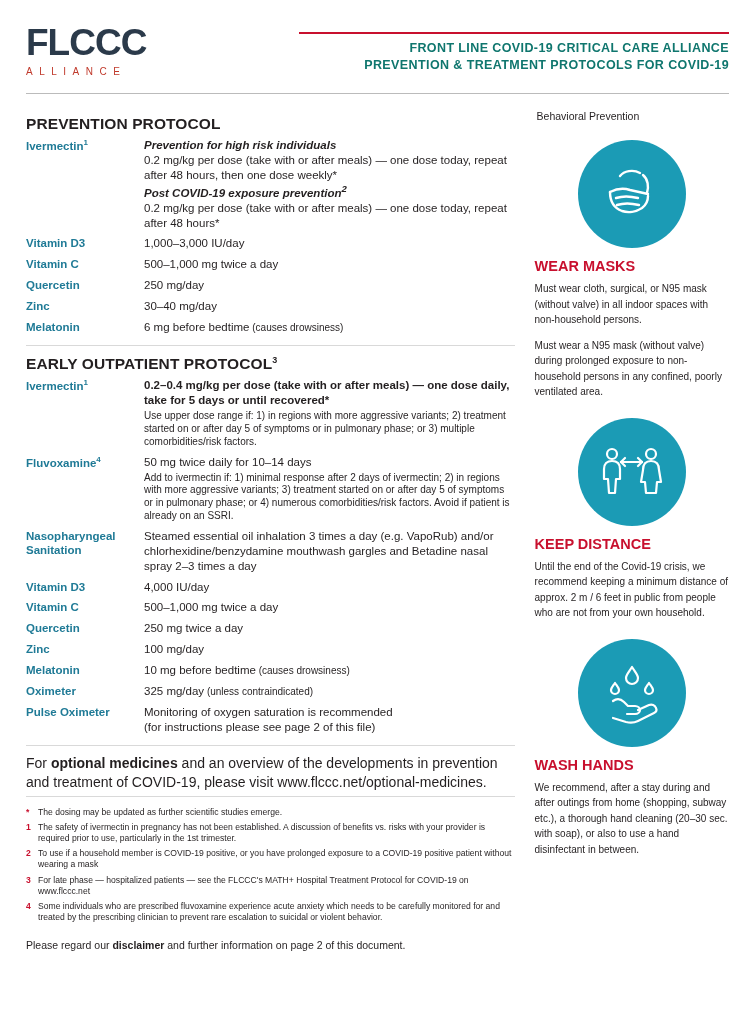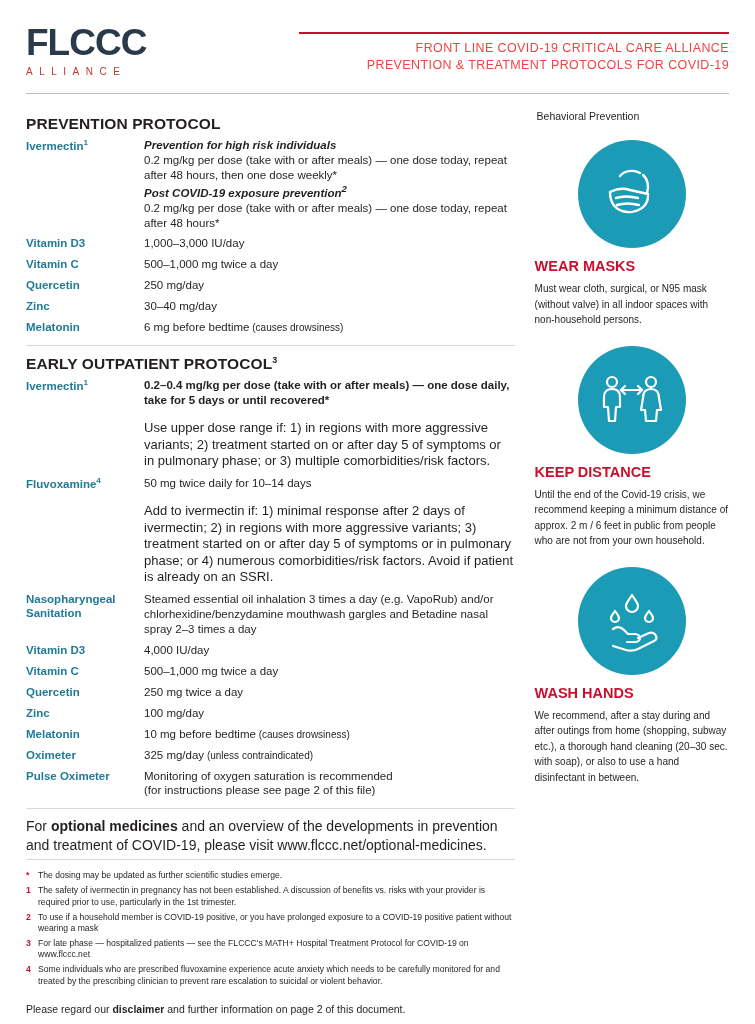--- a/index.html
+++ b/index.html
@@ -43,22 +43,22 @@
     text-align:right;
     padding-top:14px;
     min-width:430px;
   }
   .header-rule {
     border-top:2px solid #c8102e;
     margin-bottom:6px;
     width:100%;
   }
   .header-line {
-    color:#ef4444;
-    font-weight:normal;
+    color:#0f766e;
+    font-weight:bold;
     font-size:12.5px;
     letter-spacing:0.4px;
     line-height:1.35;
   }
   .header-bottom-rule {
     border-top:1px solid #bbb;
     margin-top:10px;
   }
   
   .columns {
@@ -115,24 +115,24 @@
     padding-right:6px;
   }
   td.drug sup { font-size:8px; }
   td.dose {
     font-size:11.5px;
     line-height:1.3;
     color:#231f20;
   }
   .bold-italic { font-weight:bold; font-style:italic; }
   .note-small {
-    font-size:13px;
+    font-size:10px;
     line-height:1.28;
     color:#231f20;
-    margin-top:12px;
+    margin-top:2px;
   }
   .hr-thin { border-top:1px solid #d9d9d9; margin:4px 0 8px 0; }
 
   .optional {
     font-size:14px;
     line-height:1.35;
     margin-top:6px;
   }
   .optional b { font-weight:bold; }
 
@@ -374,20 +374,21 @@
                 <path d="M20 14c4-5 13-7 20-3"></path>
                 <path d="M43 13c5 4 6 12 4 18"></path>
                 <path d="M10 30c6-3 14-4 20-2l18 4"></path>
                 <path d="M10 30c0 10 4 16 12 19 6 2 14 1 20-3 4-3 6-7 6-12"></path>
                 <path d="M16 36c6-2 14-2 22 0"></path>
                 <path d="M17 43c6-2 14-2 22 0"></path>
               </svg>
             </div>
             <div class="right-title">WEAR MASKS</div>
             <div class="right-text">Must wear cloth, surgical, or N95 mask (without valve) in all indoor spaces with non-household persons.</div>
+            <div class="right-text">Must wear a N95 mask (without valve) during prolonged exposure to non-household persons in any confined, poorly ventilated area.</div>
           </div>
           <div class="right-block">
             <div class="circle">
               <svg width="70" height="64" viewBox="0 0 70 64" fill="none" stroke="#ffffff" stroke-width="2.2" stroke-linecap="round" stroke-linejoin="round">
                 <circle cx="15" cy="14" r="5"></circle>
                 <path d="M15 21c-5 0-8 3-8 8v10h4l1 14h6l1-14h4V29c0-5-3-8-8-8z"></path>
                 <circle cx="54" cy="14" r="5"></circle>
                 <path d="M54 21c-5 0-8 3-8 9l-2 12h4l1 11h10l1-11h4l-2-12c0-6-3-9-8-9z"></path>
                 <path d="M24 22h21"></path>
                 <path d="M24 22l4-4"></path>

